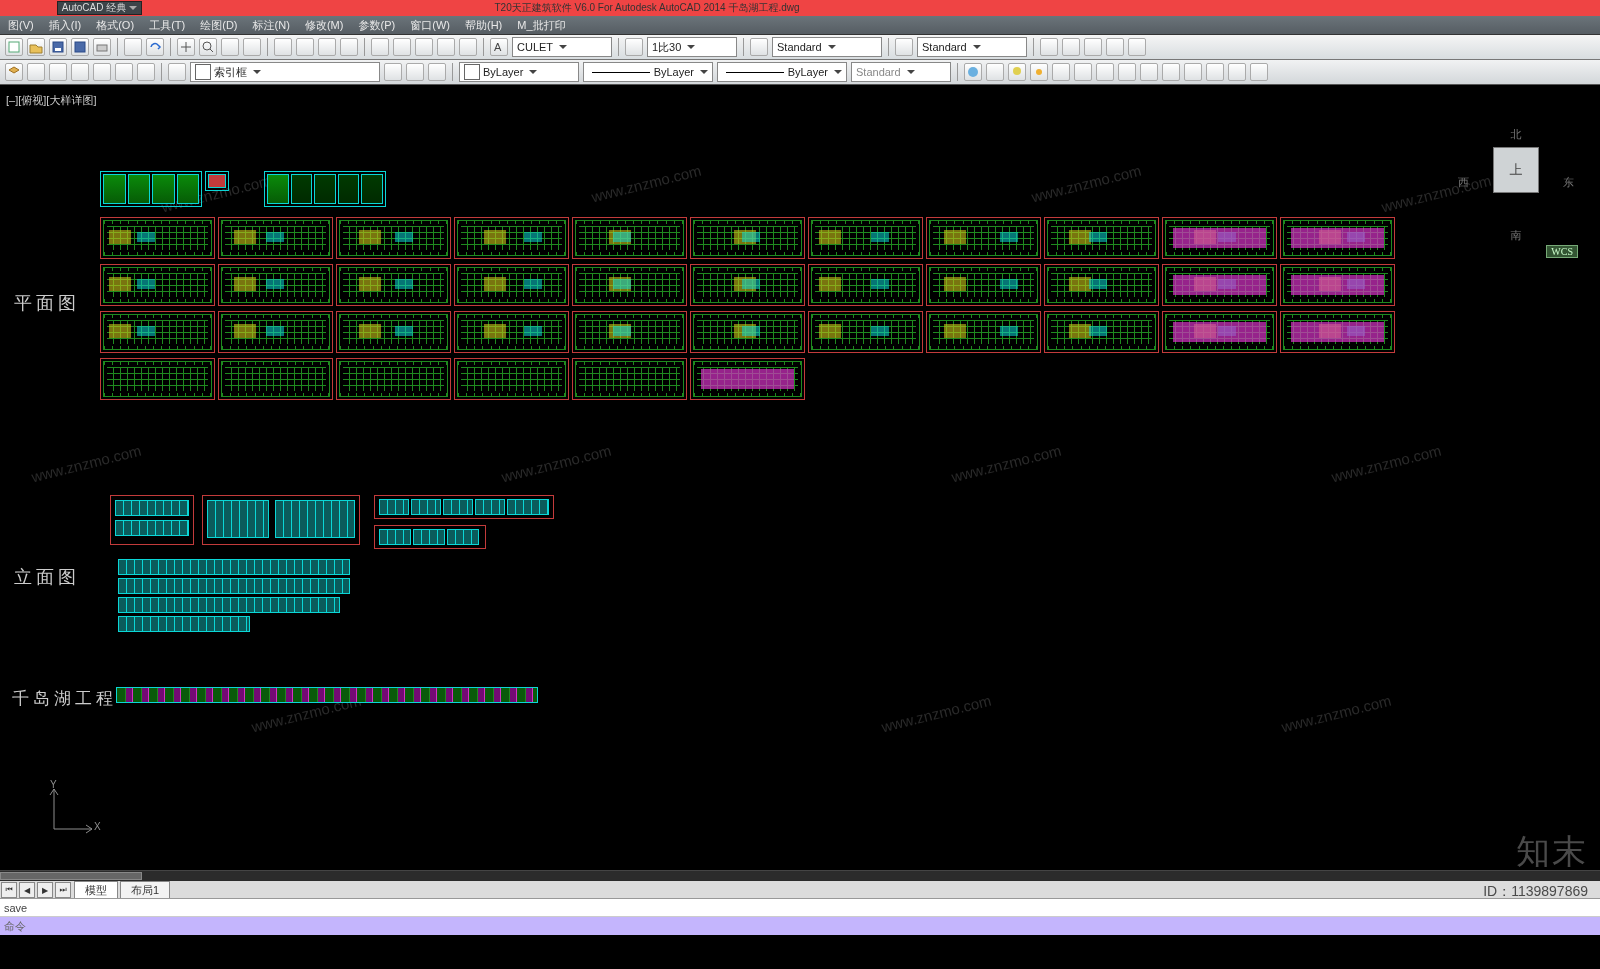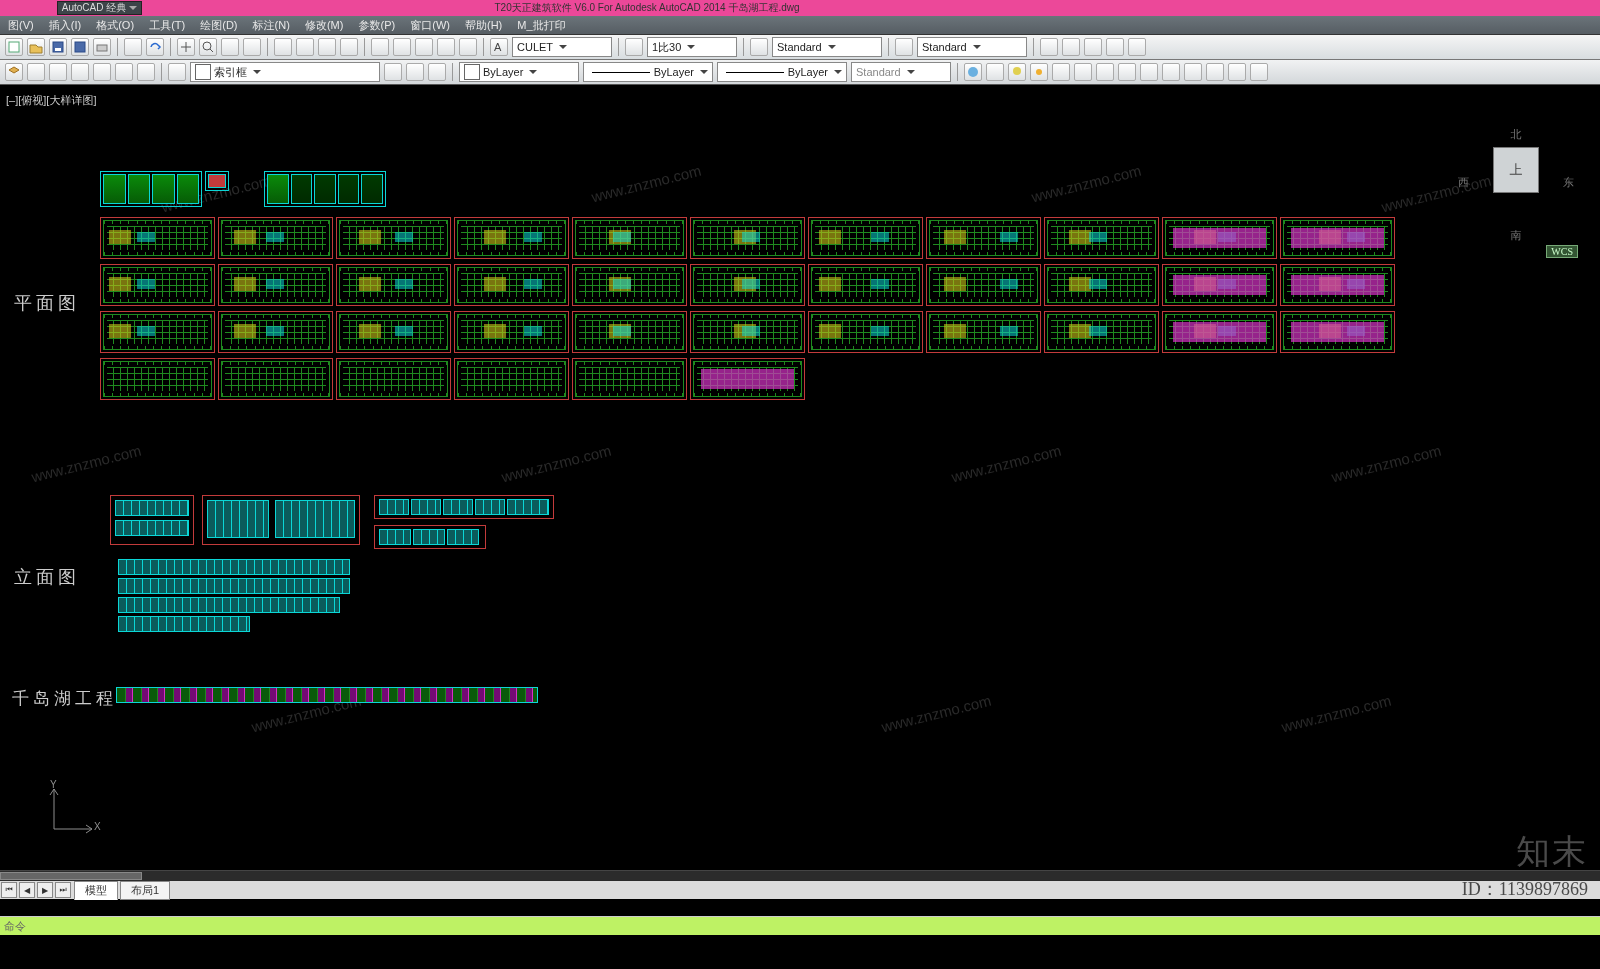--- a/index.html
+++ b/index.html
@@ -1,16 +1,16 @@
 <!DOCTYPE html>
 <html><head>
 <meta charset="utf-8">
 <style>
   html,body{margin:0;padding:0;width:1600px;height:969px;background:#000;font-family:"Microsoft YaHei",Arial,sans-serif;font-size:11px;color:#c8c8c8;overflow:hidden}
-  .titlebar{height:16px;background:#ec4899;color:#ddd;font-size:10px;line-height:16px;padding-left:4px;white-space:nowrap;overflow:hidden}
+  .titlebar{height:16px;background:#ef4444;color:#ddd;font-size:10px;line-height:16px;padding-left:4px;white-space:nowrap;overflow:hidden}
   .tb-left{display:inline-block;width:50px;color:#bbb}
   .ws{display:inline-block;background:#3d4449;border:1px solid #222;height:12px;line-height:12px;font-size:10px;padding:0 4px;margin-right:2px}
   .dd{display:inline-block;width:0;height:0;border-left:4px solid transparent;border-right:4px solid transparent;border-top:4px solid #aaa;margin-left:3px;vertical-align:middle}
   .tb-center{display:inline-block;width:1000px;text-align:center;color:#333;font-size:10px}
   .menubar{height:18px;background:linear-gradient(#6b747a,#565d63);border-bottom:1px solid #333;padding-left:2px}
   .menubar span{display:inline-block;padding:0 6px;line-height:18px;color:#e8e8e8;font-size:11px;cursor:default}
   .ribbon1{height:24px;background:linear-gradient(#f5f5f5,#d8dde0);border-bottom:1px solid #777;display:flex;align-items:center;padding-left:3px}
   .ribbon2{height:24px;background:linear-gradient(#f1f2f3,#d3d7da);border-bottom:1px solid #555;display:flex;align-items:center;padding-left:3px}
   .sep{width:1px;height:18px;background:#999;margin:0 4px}
   .ico{width:16px;height:16px;margin:0 2px;display:inline-block;flex:0 0 auto;border:1px solid #aaa;background:linear-gradient(#fff,#dfe2e4);border-radius:2px}
@@ -49,24 +49,24 @@
   .nav-cube .cube{width:44px;height:44px;background:#cfd3d5;border:1px solid #777;margin:22px auto 0;display:flex;align-items:center;justify-content:center;color:#444;font-size:13px}
   .nav-cube .n{position:absolute;top:2px;left:0;right:0}
   .nav-cube .s{position:absolute;bottom:2px;left:0;right:0}
   .nav-cube .w{position:absolute;left:2px;top:50px}
   .nav-cube .e{position:absolute;right:2px;top:50px}
   .tabs{position:absolute;bottom:36px;left:0;right:0;height:18px;background:#dcdcdc;display:flex;align-items:center;font-size:11px;color:#333}
   .tabs .navbtn{width:14px;height:14px;border:1px solid #888;background:#eee;margin:0 1px;display:flex;align-items:center;justify-content:center;font-size:8px}
   .tabs .tab{padding:1px 10px;border:1px solid #888;background:#f3f3f3;margin-left:2px}
   .tabs .tab.active{background:#fff;border-bottom:1px solid #fff}
   .cmdline{position:absolute;bottom:18px;left:0;right:0;height:18px;background:#fff;color:#444;font-size:11px;line-height:18px;padding-left:4px;border-top:1px solid #999}
-  .cmdline2{position:absolute;bottom:0;left:0;right:0;height:18px;background:#bef264;color:#666;font-size:11px;line-height:18px;padding-left:4px;border-top:1px solid #ccc}
+  .cmdline2{position:absolute;bottom:0;left:0;right:0;height:18px;background:#c4b5fd;color:#666;font-size:11px;line-height:18px;padding-left:4px;border-top:1px solid #ccc}
   .wm{position:absolute;color:#2a2a2a;font-size:15px;transform:rotate(-14deg);pointer-events:none;user-select:none}
   .brand{position:absolute;right:12px;bottom:60px;color:#4a4a4a;font-size:34px;font-family:"SimHei";letter-spacing:2px}
-  .brand-id{position:absolute;right:12px;bottom:34px;color:#4a4a4a;font-size:18px;font-family:Liberation Serif, serif}
+  .brand-id{position:absolute;right:12px;bottom:34px;color:#4a4a4a;font-size:14px;font-family:Liberation Sans, sans-serif}
   .scrollbar-h{position:absolute;bottom:54px;left:0;right:0;height:10px;background:#2b2b2b;border-top:1px solid #444}
   .scrollbar-h .thumb{position:absolute;left:0;width:140px;top:1px;bottom:1px;background:#666;border:1px solid #888}
 </style>
 </head>
 <body>
 
 <div class="titlebar">
   <span class="tb-left">&nbsp;</span>
   <span class="ws"><span>AutoCAD 经典</span><span class="dd"></span></span>
   <span class="tb-center">T20天正建筑软件 V6.0 For Autodesk AutoCAD 2014  千岛湖工程.dwg</span>
@@ -324,20 +324,21 @@
 
   <div class="tabs">
     <div class="navbtn">⏮</div>
     <div class="navbtn">◀</div>
     <div class="navbtn">▶</div>
     <div class="navbtn">⏭</div>
     <div class="tab active">模型</div>
     <div class="tab">布局1</div>
   </div>
 
+  <div class="cmdline">save</div>
   <div class="cmdline2">命令</div>
 
   <div class="brand">知末</div>
   <div class="brand-id">ID：1139897869</div>
 <div class="sheet" style="left: 100px; top: 132px; width: 113px; height: 40px;">
       <div class="inner"></div>
       <div class="ticks-t">
         <i></i>
         <i></i>
         <i></i>

